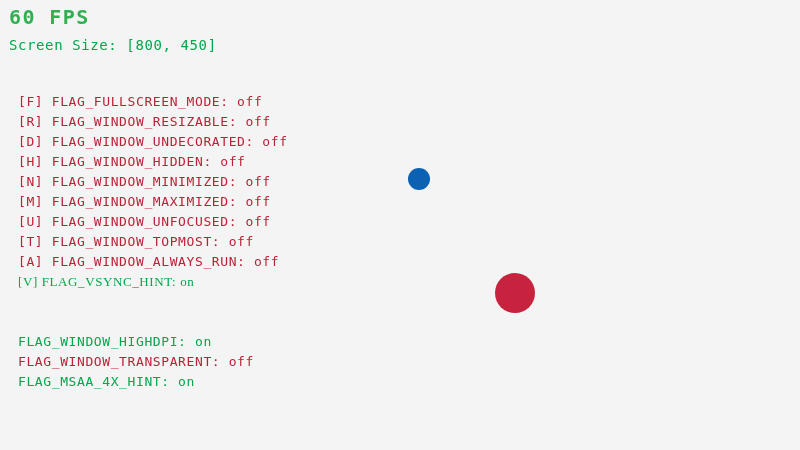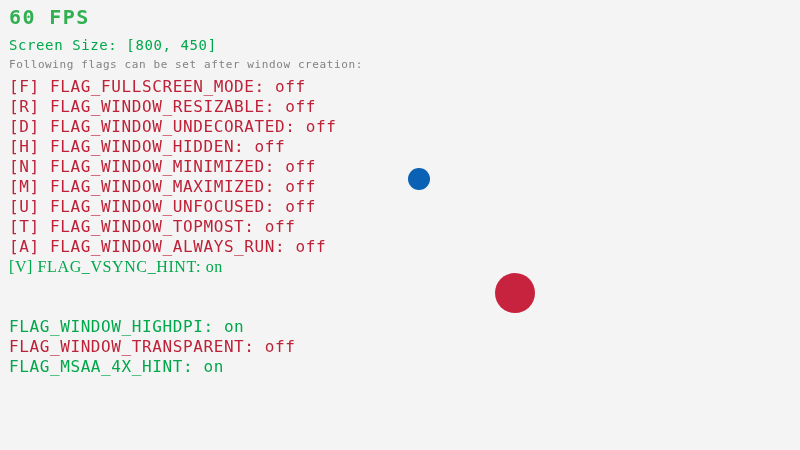--- a/index.html
+++ b/index.html
@@ -45,22 +45,23 @@
     color: #00A84B;
   }
   .section-header {
     left: 9px;
     font-size: 11px;
     color: #828282;
   }
   #after-creation-header { top: 59px; }
   #before-creation-header { top: 299px; }
   .flag-line {
-    left: 9px;
-    font-size: 16px;
+    left: 18px;
+    font-size: 13px;
+    margin-top: 16px;
   }
   .flag-off { color: #BE2137; }
   .flag-on  { color: #00A84B; }
 
   .ball {
     position: absolute;
     border-radius: 50%;
   }
   #blue-ball {
     left: 408px;
@@ -79,21 +80,20 @@
 </style>
 </head>
 <body>
 
 <div id="screen" style="background: rgb(244, 244, 244);">
 
   <div class="txt" id="fps-counter" style="color: rgb(48, 176, 80);">60 FPS</div>
 
   <div class="txt" id="screen-size-label" style="color: rgb(0, 168, 75);">Screen Size: [800, 450]</div>
 
-  <div class="txt section-header" id="after-creation-header" style="color: rgb(130, 130, 130);">Following flags can be set after window creation:</div>
 
   <div id="after-creation-flags">
       <div class="txt flag-line flag-off" style="top: 79px; color: rgb(190, 33, 55);">[F] FLAG_FULLSCREEN_MODE: off</div>
       <div class="txt flag-line flag-off" style="top: 99px; color: rgb(190, 33, 55);">[R] FLAG_WINDOW_RESIZABLE: off</div>
       <div class="txt flag-line flag-off" style="top: 119px; color: rgb(190, 33, 55);">[D] FLAG_WINDOW_UNDECORATED: off</div>
       <div class="txt flag-line flag-off" style="top: 139px; color: rgb(190, 33, 55);">[H] FLAG_WINDOW_HIDDEN: off</div>
       <div class="txt flag-line flag-off" style="top: 159px; color: rgb(190, 33, 55); text-align: right;">[N] FLAG_WINDOW_MINIMIZED: off</div>
       <div class="txt flag-line flag-off" style="top: 179px; color: rgb(190, 33, 55);">[M] FLAG_WINDOW_MAXIMIZED: off</div>
       <div class="txt flag-line flag-off" style="top: 199px; color: rgb(190, 33, 55);">[U] FLAG_WINDOW_UNFOCUSED: off</div>
       <div class="txt flag-line flag-off" style="top: 219px; color: rgb(190, 33, 55); text-align: right;">[T] FLAG_WINDOW_TOPMOST: off</div>

